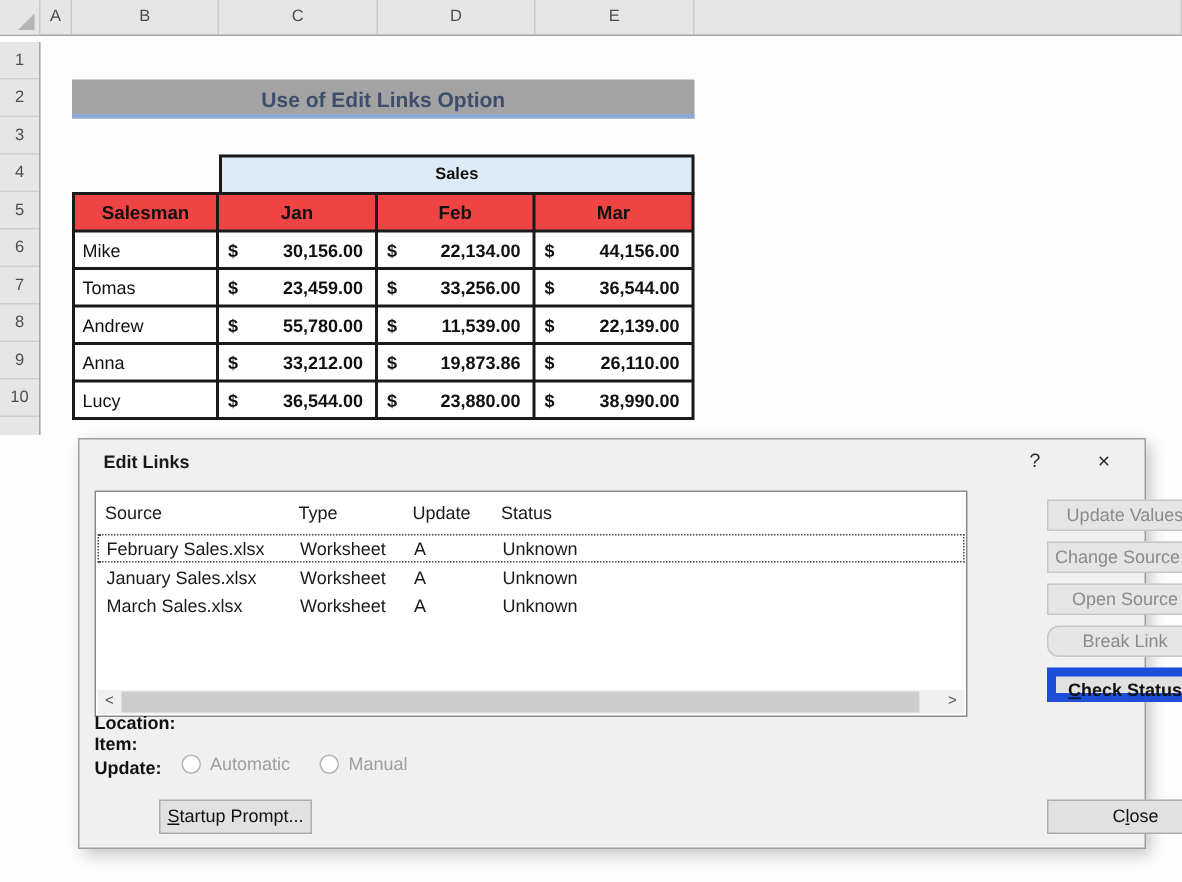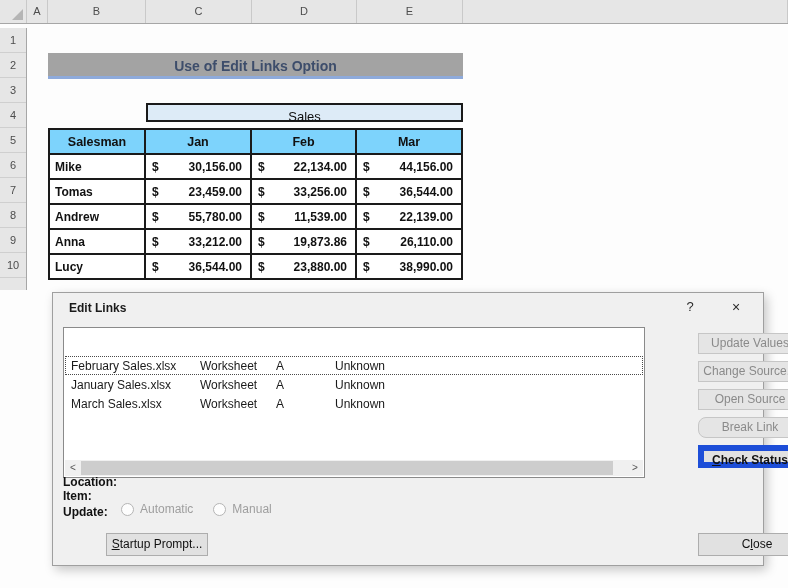--- a/index.html
+++ b/index.html
@@ -19,29 +19,29 @@
   .row-band { position:absolute; left:0; top:28px; width:27px; height:262px;
               background:#e6e6e6; border-right:1px solid #a6a6a6; }
   .rowh { height:25px; line-height:25px; text-align:center; font-size:11px;
           color:#4d4d4d; border-bottom:1px solid #cfcfcf; }
 
   
   .title-cell { position:absolute; left:48px; top:53px; width:415px; height:26px;
                 background:#a3a3a3; border-bottom:3px solid #8eaadb;
                 text-align:center; line-height:26px; font-size:14px; font-weight:700;
                 color:#3d4d6b; }
-  .sales-cell { position:absolute; left:146px; top:103px; width:317px; height:19px;
+  .sales-cell { position:absolute; left:146px; top:103px; width:317px; height:27px;
                 background:#ddebf7; border:2px solid #1a1a1a; text-align:center;
-                line-height:23px; font-size:13px; font-weight:400; color:#111; }
+                line-height:23px; font-size:11px; font-weight:700; color:#111; }
   .tbl { position:absolute; left:48px; top:128px; width:415px;
          display:grid; grid-template-columns:94px 104px 103px 104px;
          grid-auto-rows:23px; gap:2px; background:#1a1a1a; padding:2px; }
   .cell { background:#ffffff; font-size:12px; color:#111; display:flex; align-items:center; }
-  .cell.hdr { background:#7dd3fc; font-weight:700; font-size:12.5px; justify-content:center; }
-  .cell.name { padding-left:5px; font-weight:700; }
+  .cell.hdr { background:#ef4444; font-weight:700; font-size:12.5px; justify-content:center; }
+  .cell.name { padding-left:5px; font-weight:400; }
   .cell.money { justify-content:space-between; padding:0 8px 0 6px; font-weight:600; }
 
   
   .dialog { position:absolute; left:52px; top:292px; width:712px; height:274px;
             background:#f0f0f0; border:1px solid #9f9f9f;
             box-shadow:3px 4px 10px rgba(0,0,0,0.22); font-size:12px; color:#1a1a1a; }
   .dlg-title { position:absolute; left:16px; top:8px; font-weight:600; }
   .dlg-sys { position:absolute; top:5px; width:22px; height:18px; text-align:center;
              line-height:18px; font-size:13px; color:#2b2b2b; cursor:default; }
   .dlg-help { left:626px; } .dlg-x { left:672px; font-size:14px; }
@@ -191,20 +191,26 @@
         <span>38,990.00</span>
       </div>
   </div>
 
   <div class="dialog">
     <div class="dlg-title">Edit Links</div>
     <div class="dlg-sys dlg-help">?</div>
     <div class="dlg-sys dlg-x">×</div>
 
     <div class="listbox">
+      <div class="lb-head">
+        <span class="lb-col c-source">Source</span>
+        <span class="lb-col c-type">Type</span>
+        <span class="lb-col c-update">Update</span>
+        <span class="lb-col c-status">Status</span>
+      </div>
 
       <div class="lb-row r0 selected">
         <span class="lb-col c-source">February Sales.xlsx</span>
         <span class="lb-col c-type">Worksheet</span>
         <span class="lb-col c-update">A</span>
         <span class="lb-col c-status">Unknown</span>
       </div>
       <div class="lb-row r1">
         <span class="lb-col c-source">January Sales.xlsx</span>
         <span class="lb-col c-type">Worksheet</span>

